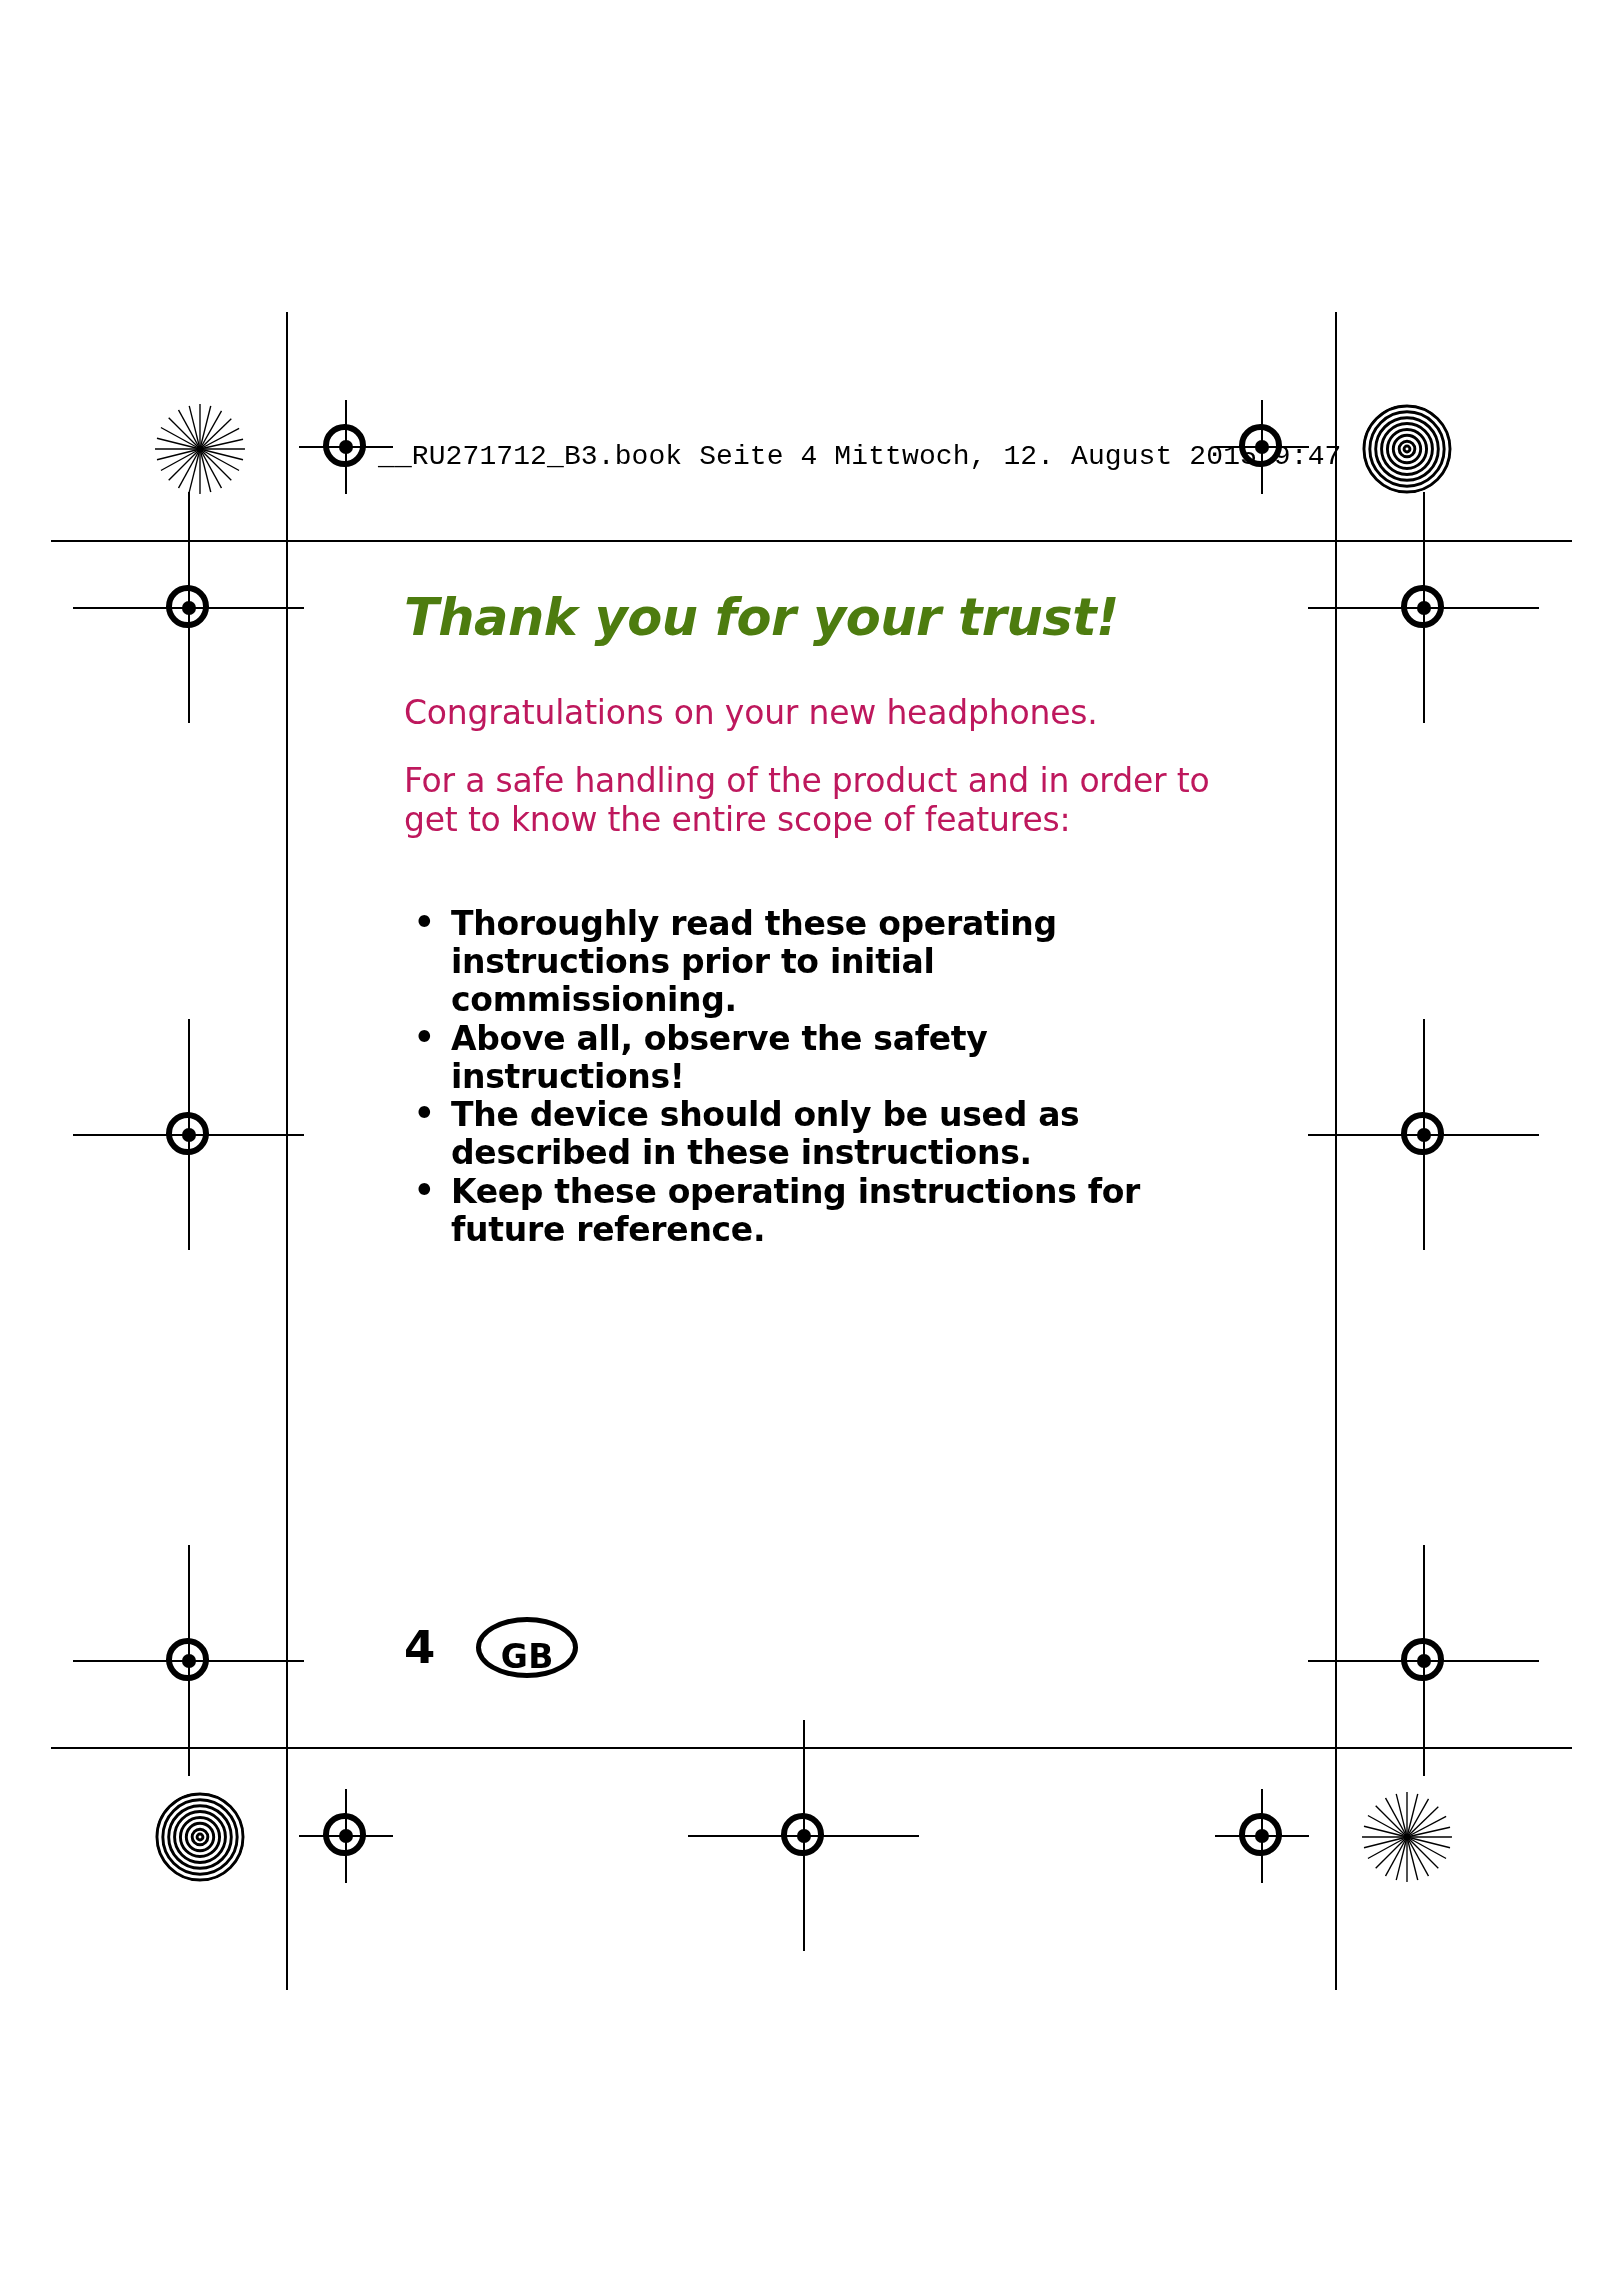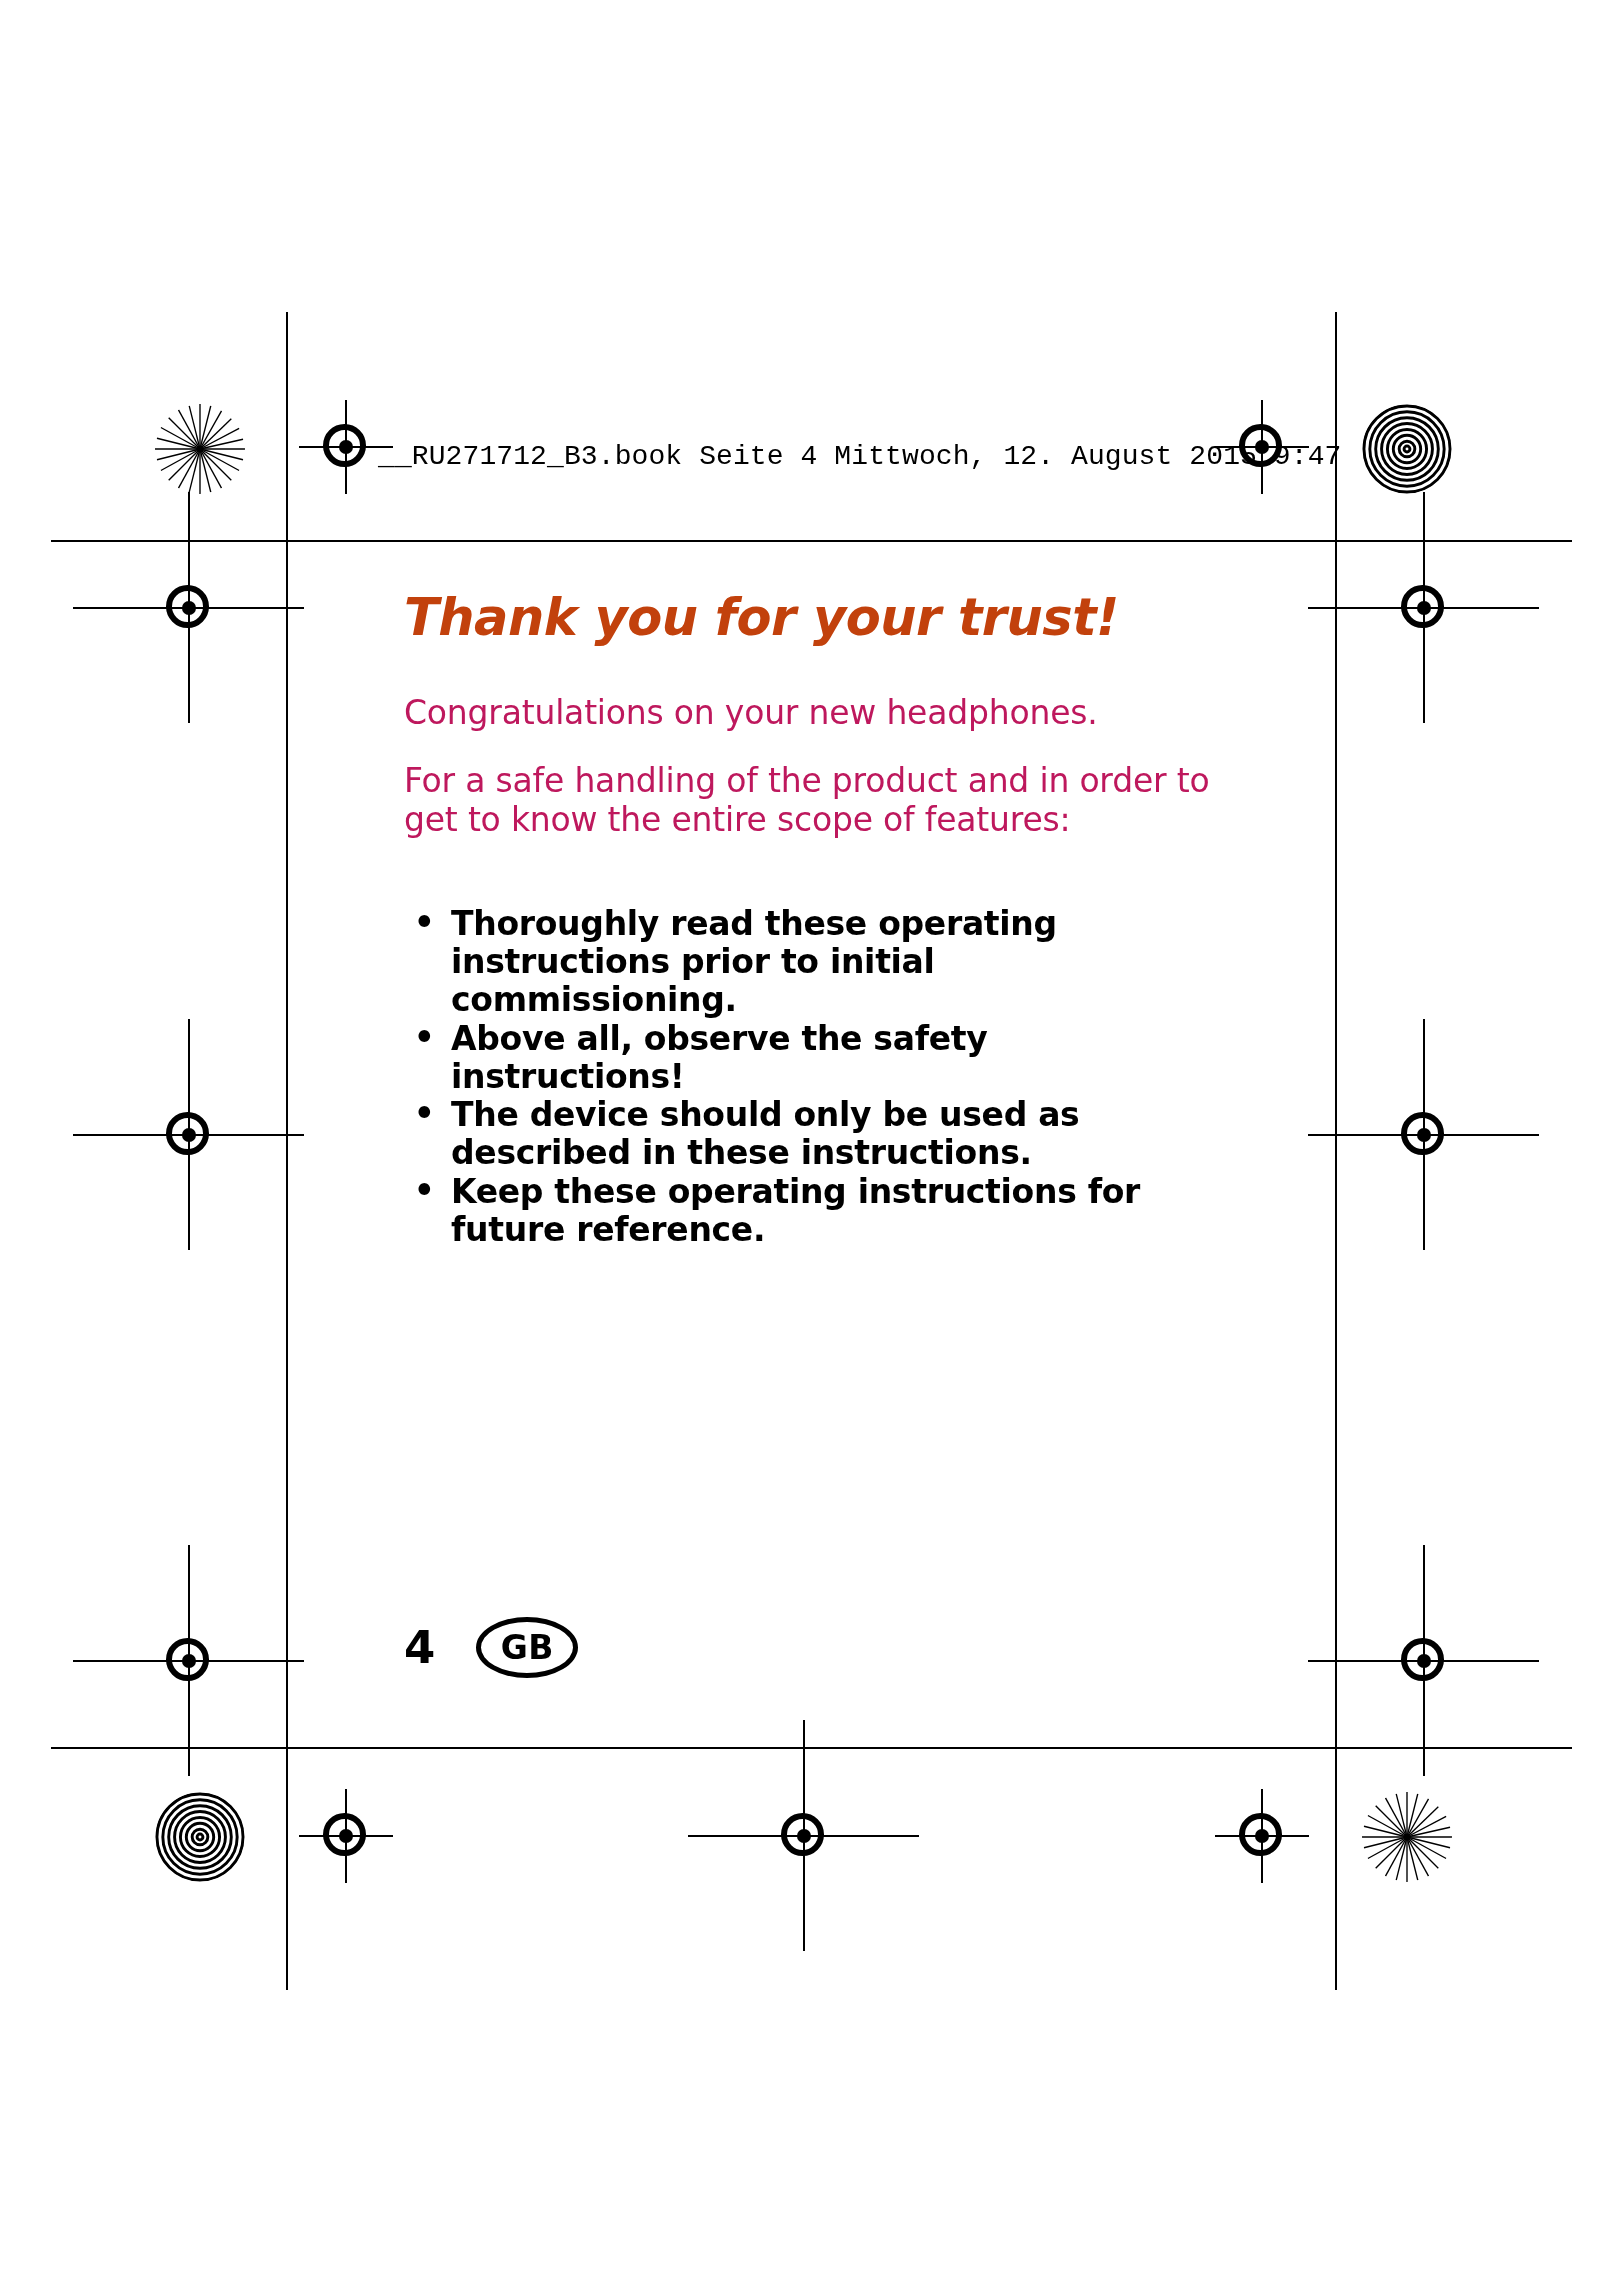--- a/index.html
+++ b/index.html
@@ -100,21 +100,21 @@
     width: 814px;
   }
 
   h1.doc-title {
     font-family: "DejaVu Sans", sans-serif;
     font-size: 51px;
     font-weight: bold;
     font-style: italic;
     letter-spacing: -0.5px;
     margin: 0 0 47px 0;
-    color: #c2410c;
+    color: #4d7c0f;
   }
 
   p.para {
     font-family: "DejaVu Sans", sans-serif;
     font-size: 33px;
     line-height: 1.18;
     margin: 0;
     color: #be185d;
     letter-spacing: -0.2px;
   }
@@ -159,21 +159,21 @@
     font-weight: bold;
     color: #000;
     line-height: 1;
   }
   .country-badge {
     width: 102px;
     height: 61px;
     border: 5.9px solid #000;
     border-radius: 50%;
     display: flex;
-    align-items: center;
+    align-items: flex-end;
     justify-content: center;
     box-sizing: border-box;
   }
   .country-badge span {
     font-family: "DejaVu Sans", sans-serif;
     font-size: 33px;
     font-weight: bold;
     letter-spacing: 0.5px;
     color: #000;
     line-height: 1;

